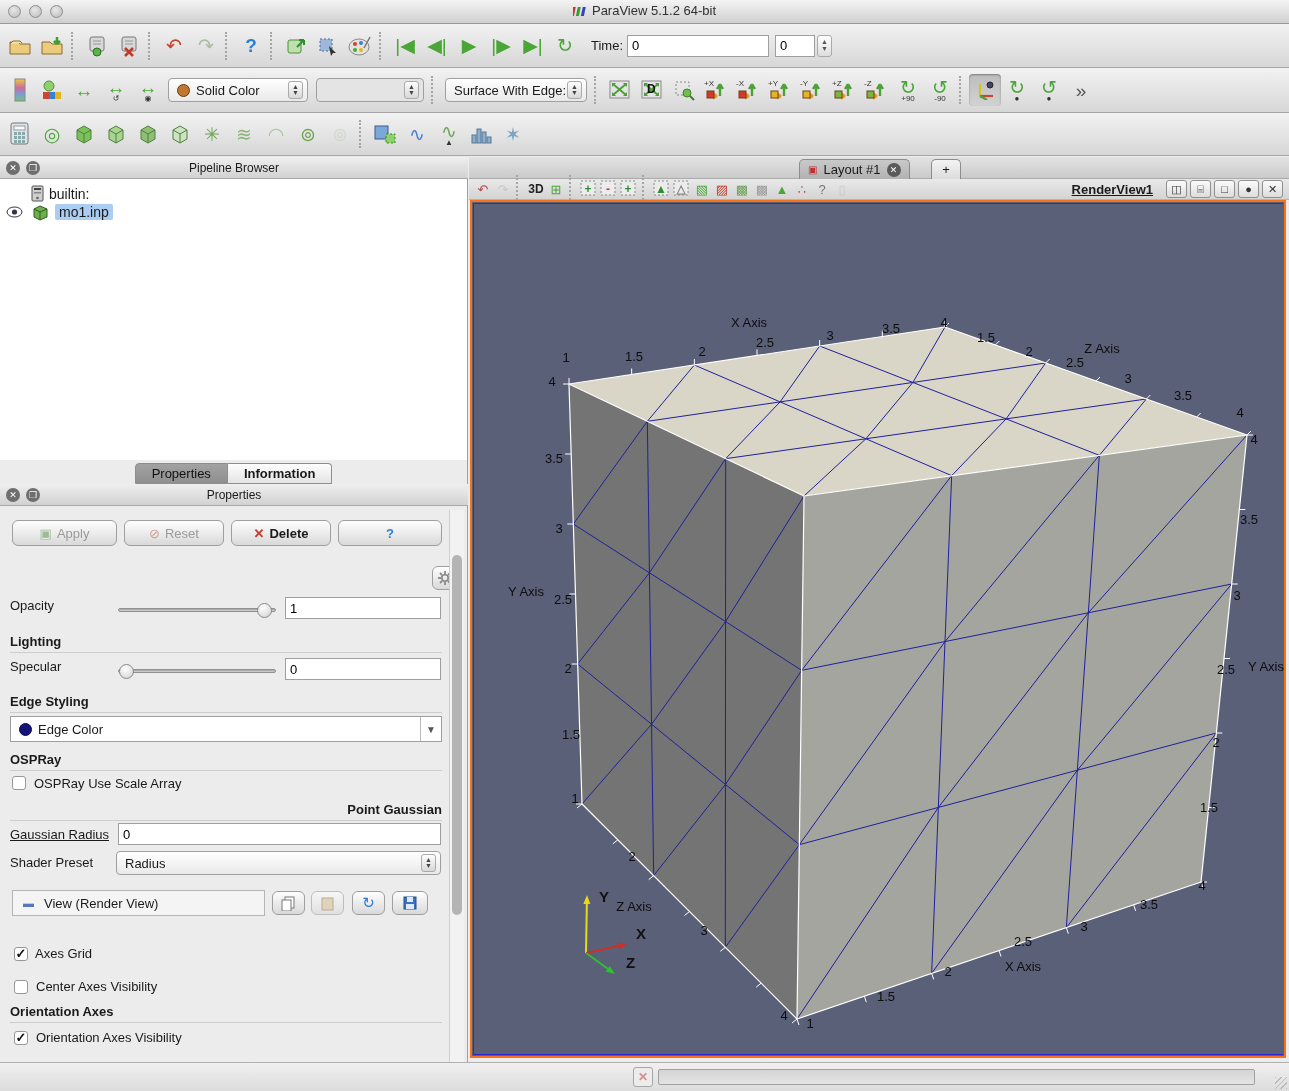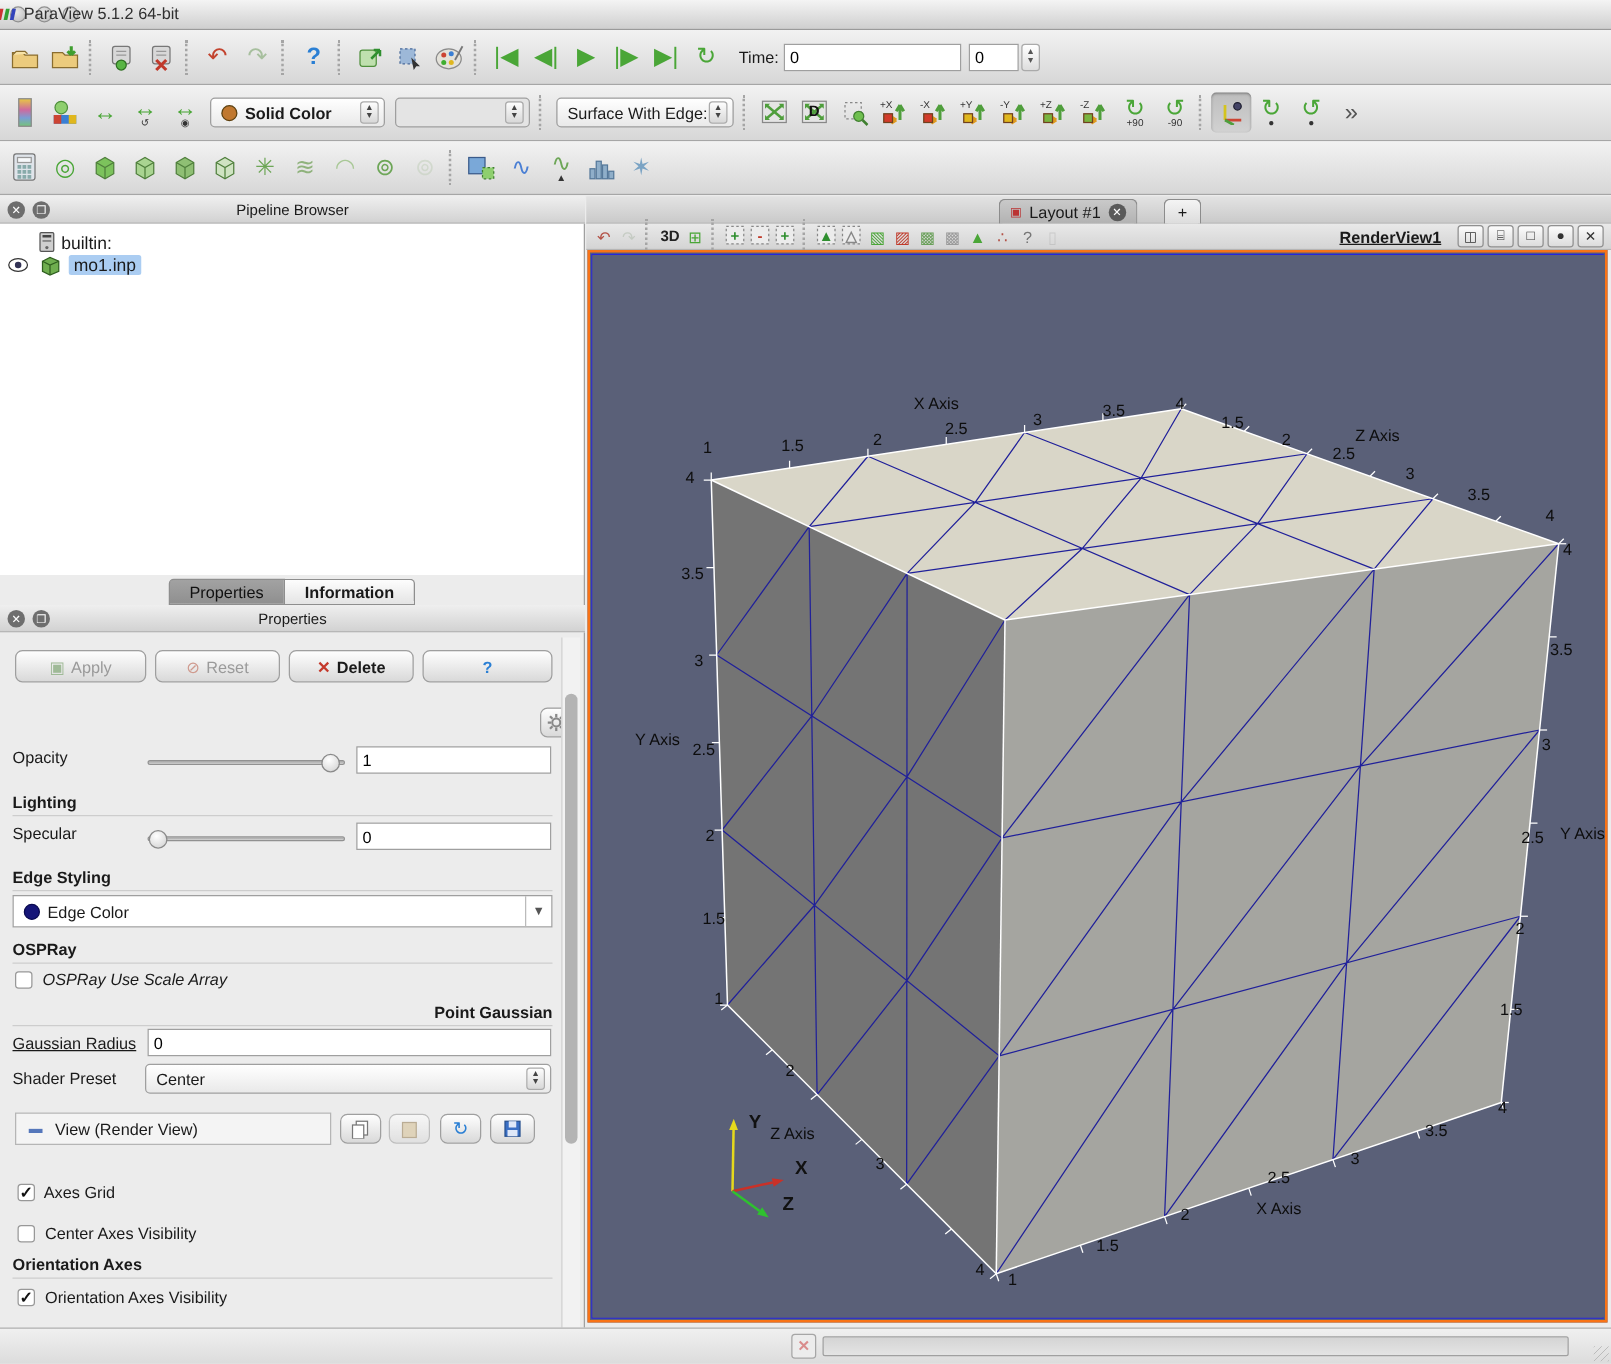--- a/index.html
+++ b/index.html
@@ -6,21 +6,21 @@
   html,body { width:1289px; height:1091px; overflow:hidden;
     font-family:"Liberation Sans", sans-serif; background:#ececec; color:#1a1a1a; }
   .abs { position:absolute; }
 
   
   #titlebar { left:0; top:0; width:1289px; height:24px;
     background:linear-gradient(#f4f4f4,#cfcfcf); border-bottom:1px solid #9a9a9a;
     display:flex; align-items:center; }
   .traffic { width:13px; height:13px; border-radius:50%; margin-left:8px;
     background:radial-gradient(circle at 40% 35%, #e8e8e8, #b9b9b9); border:1px solid #8f8f8f; }
-  #title-text { position:absolute; left:0; right:0; font-size:13px; color:#303030; }
+  #title-text { position:absolute; left:0; right:0; text-align:center; font-size:13px; color:#303030; }
   #title-logo { display:inline-block; vertical-align:-2px; margin-right:5px; }
 
   
   .tbrow { left:0; width:1289px; background:linear-gradient(#f2f2f2,#d7d7d7);
     border-bottom:1px solid #a6a6a6; display:flex; align-items:center; padding-left:4px; }
   #tb1 { top:24px; height:44px; }
   #tb2 { top:68px; height:45px; }
   #tb3 { top:113px; height:43px; }
   .tool { height:32px; min-width:32px; display:flex; flex-direction:column; align-items:center;
     justify-content:center; border-radius:4px; font-size:19px; line-height:1; cursor:default;
@@ -255,21 +255,21 @@
       </div>
       <div class="tool">
         <span style="color: rgb(74, 166, 55);">↔</span>
         <span class="sub">↺</span>
       </div>
       <div class="tool">
         <span style="color: rgb(74, 166, 55);">↔</span>
         <span class="sub">◉</span>
       </div>
     </div>
-  <div class="combo" style="width:140px;font-weight:bold;">
+  <div class="combo" style="width:140px;">
     <span class="dot" style="background: rgb(192, 120, 48);"></span>
     <span>Solid Color</span>
     <span class="stepper">
         <span>▲</span>
         <span>▼</span>
       </span>
   </div>
   <div class="combo dis" style="width:108px;">
     <span></span>
     <span class="stepper">
@@ -590,31 +590,31 @@
   <input class="abs tinput" style="left: 285px; top: 152px; width: 156px;" value="0">
 
   <div class="abs hdr" style="left:10px;top:188px;width:432px;">Edge Styling</div>
   <div class="abs" style="left:10px;top:210px;width:432px;height:26px;background:#fff;border:1px solid #9f9f9f;display:flex;align-items:center;padding-left:8px;font-size:13px;">
     <span class="dot" id="edge-dot" style="border-color: rgb(10, 10, 80); background: rgb(21, 21, 120);"></span>
     <span>Edge Color</span>
     <span style="margin-left:auto;border-left:1px solid #bbb;align-self:stretch;display:flex;align-items:center;padding:0 5px;color:#555;font-size:10px;">▼</span>
   </div>
 
   <div class="abs hdr" style="left:10px;top:246px;width:432px;">OSPRay</div>
-  <div class="abs" style="left:12px;top:270px;display:flex;align-items:flex-end;gap:8px;font-style:italic;">
+  <div class="abs" style="left:12px;top:270px;display:flex;align-items:flex-start;gap:8px;">
     <span class="ckb" id="ck-ospray"></span>
     <span>OSPRay Use Scale Array</span>
   </div>
 
   <div class="abs hdr" style="left:10px;top:296px;width:432px;text-align:right;">Point Gaussian</div>
   <div class="abs" style="left:10px;top:321px;text-decoration:underline;">Gaussian Radius</div>
   <input class="abs tinput" style="left: 118px; top: 317px; width: 323px;" value="0">
   <div class="abs" style="left:10px;top:349px;">Shader Preset</div>
   <div class="abs combo" style="left:116px;top:345px;width:325px;margin:0;">
-    <span>Center</span>
+    <span>Radius</span>
     <span class="stepper">
         <span>▲</span>
         <span>▼</span>
       </span>
   </div>
 
   <div class="abs" style="left:12px;top:384px;width:253px;height:26px;border:1px solid #b5b5b5;background:#f4f4f4;display:flex;align-items:center;padding-left:10px;gap:10px;">
     <span style="color:#5577bb;font-size:11px;">▬</span>
     <span>View (Render View)</span>
   </div>

